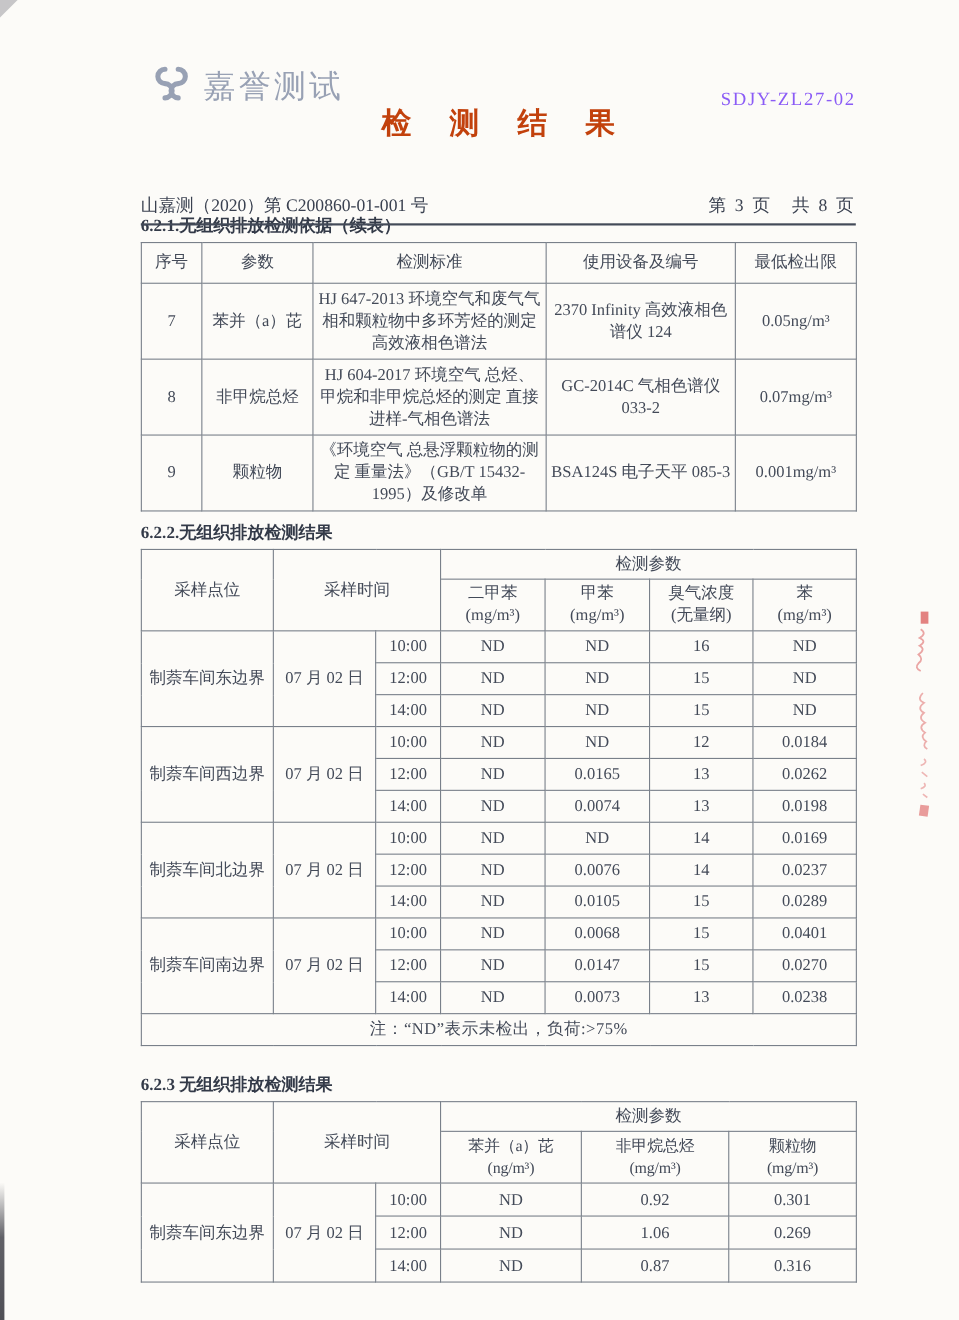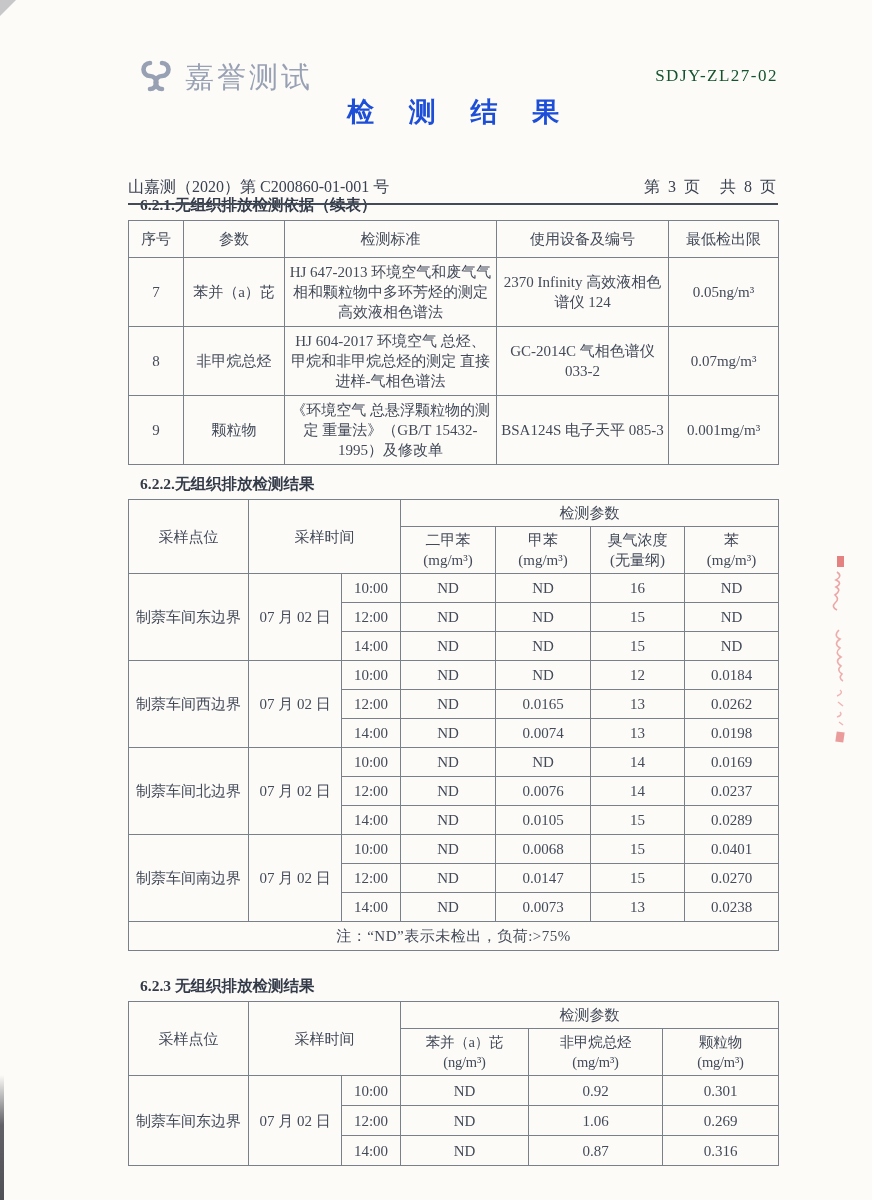--- a/index.html
+++ b/index.html
@@ -26,41 +26,41 @@
   }
   
   .hdr{position:relative;height:181px;}
   .logo{
     position:absolute;left:8px;top:56px;
     display:flex;align-items:center;gap:9px;
     color:#98a1b4;
   }
   .logo-text{font-size:29px;letter-spacing:3px;font-weight:400;}
   .doc-code{
-    position:absolute;right:0;top:66px;
-    font-size:17px;letter-spacing:1.5px;color:#14532d;
+    position:absolute;right:0;top:80px;
+    font-size:17px;letter-spacing:1.5px;color:#8b5cf6;
   }
   .title{
     position:absolute;left:0;right:0;top:94px;
     text-align:center;font-size:27px;font-weight:bold;
-    letter-spacing:14px;text-indent:14px;color:#1d4ed8;
+    letter-spacing:14px;text-indent:14px;color:#c2410c;
   }
   .docline{
     position:absolute;left:0;right:0;top:133px;
     display:flex;justify-content:space-between;align-items:baseline;
     font-size:16px;color:#3c4touch350;
     border-bottom:2px solid #434a58;
     padding-bottom:5px;
     margin-top:44px;
   }
   .docline .pageinfo{letter-spacing:2px;}
   
   .sec-heading{
     font-size:15.5px;font-weight:bold;color:#333a48;
-    margin:0 0 4px 12px;
+    margin:0 0 4px 0;
   }
   .sh1{margin-top:14px;}
   .sh2{margin-top:9px;}
   .sh3{margin-top:25px;}
   
   table.t{
     border-collapse:collapse;width:650px;table-layout:fixed;
     font-size:15px;color:#434a58;
   }
   table.t th, table.t td{

